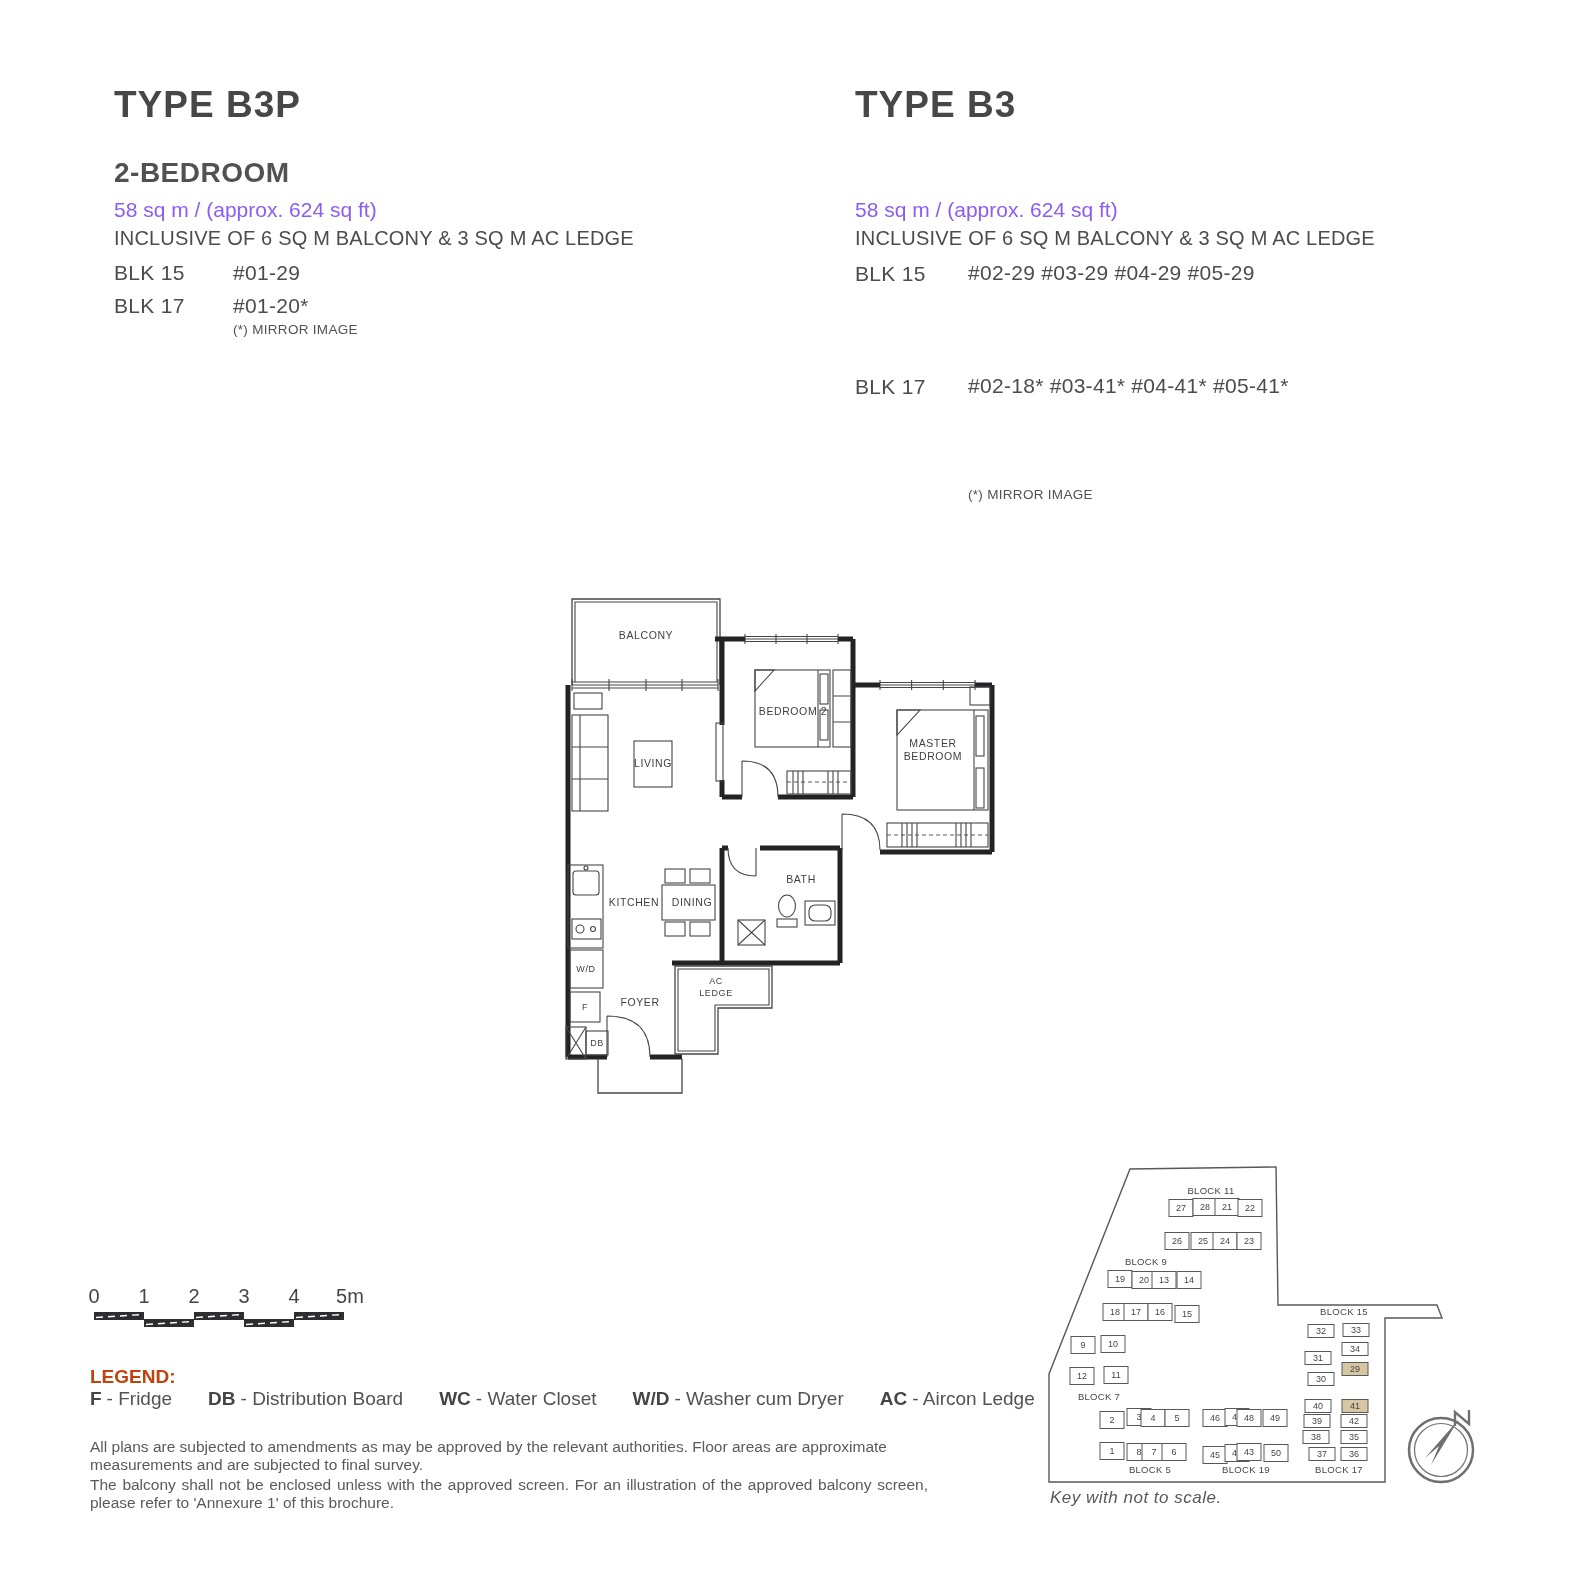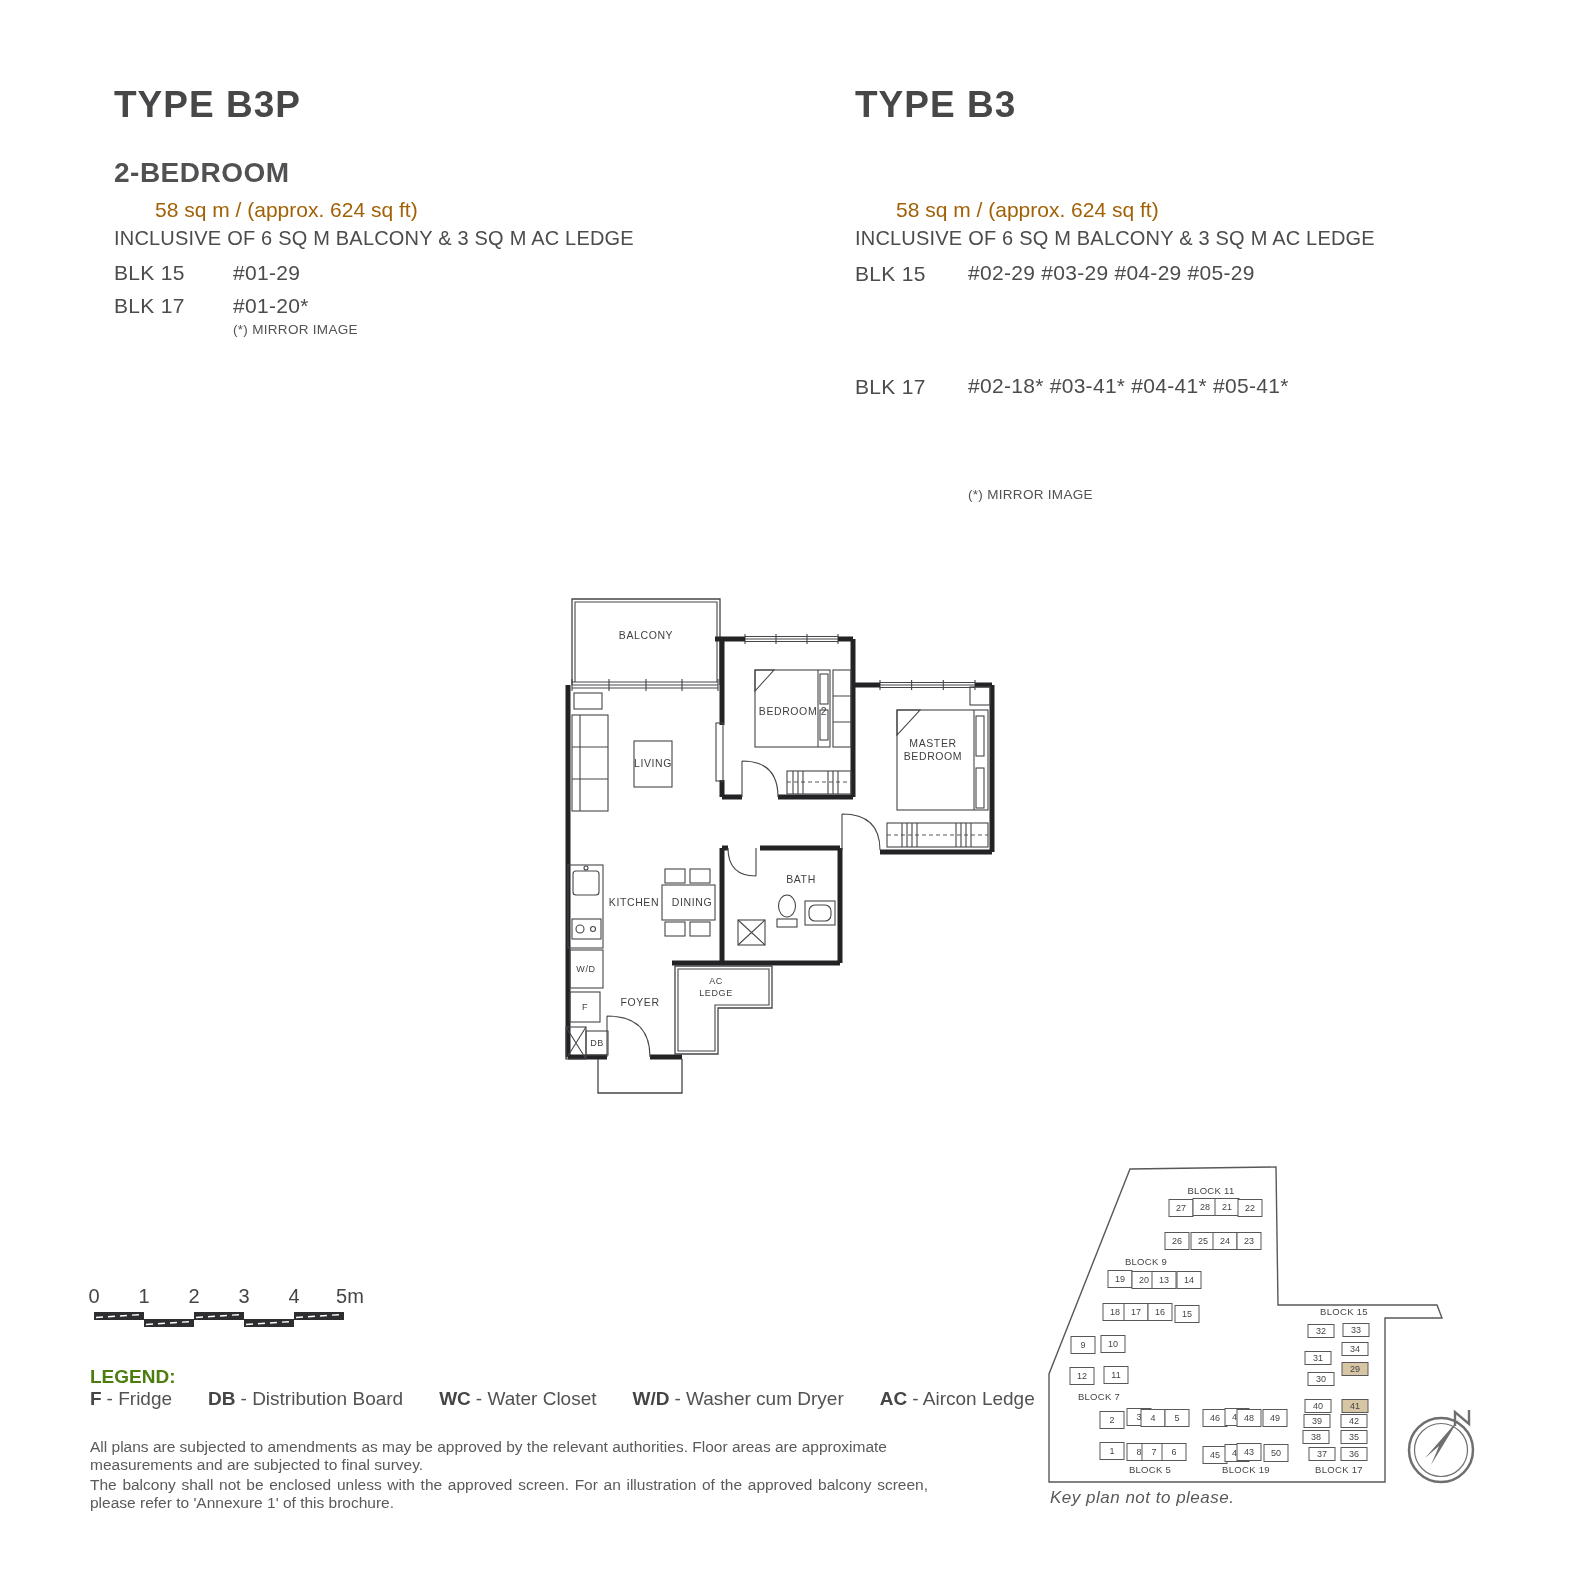--- a/index.html
+++ b/index.html
@@ -1,21 +1,21 @@
 <!DOCTYPE html>
 <html><head>
 <meta charset="utf-8">
 <style>
   html,body{margin:0;padding:0;background:#fff;}
   #page{position:relative;width:1594px;height:1595px;background:#fff;overflow:hidden;
         font-family:"Liberation Sans",sans-serif;color:#525254;padding-left:36px;}
   .abs{position:absolute;white-space:nowrap;}
   .plan-title{font-size:37px;font-weight:bold;color:#47474a;letter-spacing:1px;}
   .plan-sub{font-size:28px;font-weight:600;color:#515154;letter-spacing:.5px;}
-  .plan-area{font-size:21px;font-weight:500;color:#a16207;margin-left:41px;}
+  .plan-area{font-size:21px;font-weight:500;color:#8b5cf6;}
   .plan-incl{font-size:20px;font-weight:500;color:#4c4c4f;letter-spacing:.2px;}
   .blk-label,.blk-unit{font-size:21px;font-weight:500;color:#4c4c4f;letter-spacing:.3px;}
   .mirror{font-size:13.5px;font-weight:500;color:#525254;letter-spacing:.3px;}
   .unit-col{display:flex;flex-direction:row;gap:6px;}
   .unit-col .blk-unit{line-height:21px;margin-bottom:6px;}
   #b3p-title{left:114px;top:84px;} #b3p-sub{left:114px;top:157px;}
   #b3p-area{left:114px;top:198px;} #b3p-incl{left:114px;top:227px;}
   #b3p-blk15{left:114px;top:261px;} #b3p-u15{left:233px;top:261px;}
   #b3p-blk17{left:114px;top:294px;} #b3p-u17{left:233px;top:294px;}
   #b3p-mirror{left:233px;top:322px;}
@@ -31,21 +31,21 @@
   .thin2{stroke:#46464a;stroke-width:1.1;fill:none;}
   .dash{stroke:#46464a;stroke-width:.9;fill:none;stroke-dasharray:4 3;}
   .fp-label{font-size:10.5px;fill:#3f3f42;letter-spacing:.6px;text-anchor:middle;font-weight:500;}
   .fp-small{font-size:9px;}
   
   #scalebar{left:88px;top:1285px;}
   .sc-num{font-size:20px;font-weight:500;fill:#454548;text-anchor:middle;}
   .sc-seg{fill:#2e2e30;}
   .sc-dash{stroke:#fff;stroke-width:1.4;stroke-dasharray:7 5;fill:none;}
   
-  #legend-head{left:90px;top:1366px;font-size:19px;font-weight:bold;color:#4d7c0f;}
+  #legend-head{left:90px;top:1366px;font-size:19px;font-weight:bold;color:#c2410c;}
   #legend-items{left:90px;top:1388px;display:flex;gap:36px;font-size:19px;color:#525254;}
   #legend-items b{color:#454548;margin-right:5px;}
   #disclaimer{left:90px;top:1438px;width:838px;font-size:15.5px;line-height:18px;
               color:#5a5a5c;white-space:normal;}
   #disclaimer p{margin:0;}
   #disclaimer p+p{margin-top:2px;text-align:justify;}
   
   #kp{left:1028px;top:1152px;}
   .kp-bound{stroke:#58585a;stroke-width:1.4;fill:none;}
   .kp-unit{fill:#fff;stroke:#58585a;stroke-width:1;}
@@ -352,15 +352,15 @@
         <rect x="314" y="210.5" width="26" height="13" class="kp-unit hl"></rect>
         <text x="327" y="220.2" class="kp-num">29</text>
       </g>
     <g>
       <circle class="compass" cx="413" cy="298" r="32" stroke-width="2.5"></circle>
       <circle class="compass" cx="413" cy="298" r="26.5" stroke-width="1.2"></circle>
       <polygon points="431,267 397,306 411,294 403,313" fill="#6f6f72"></polygon>
       <polyline class="compass" points="427,274 427,260 441,272 441,258" stroke-width="2.4"></polyline>
     </g>
   </svg>
-  <div class="abs" id="kp-note">Key plan not to please.</div>
+  <div class="abs" id="kp-note">Key with not to scale.</div>
 
 </div>
 
 </body></html>

